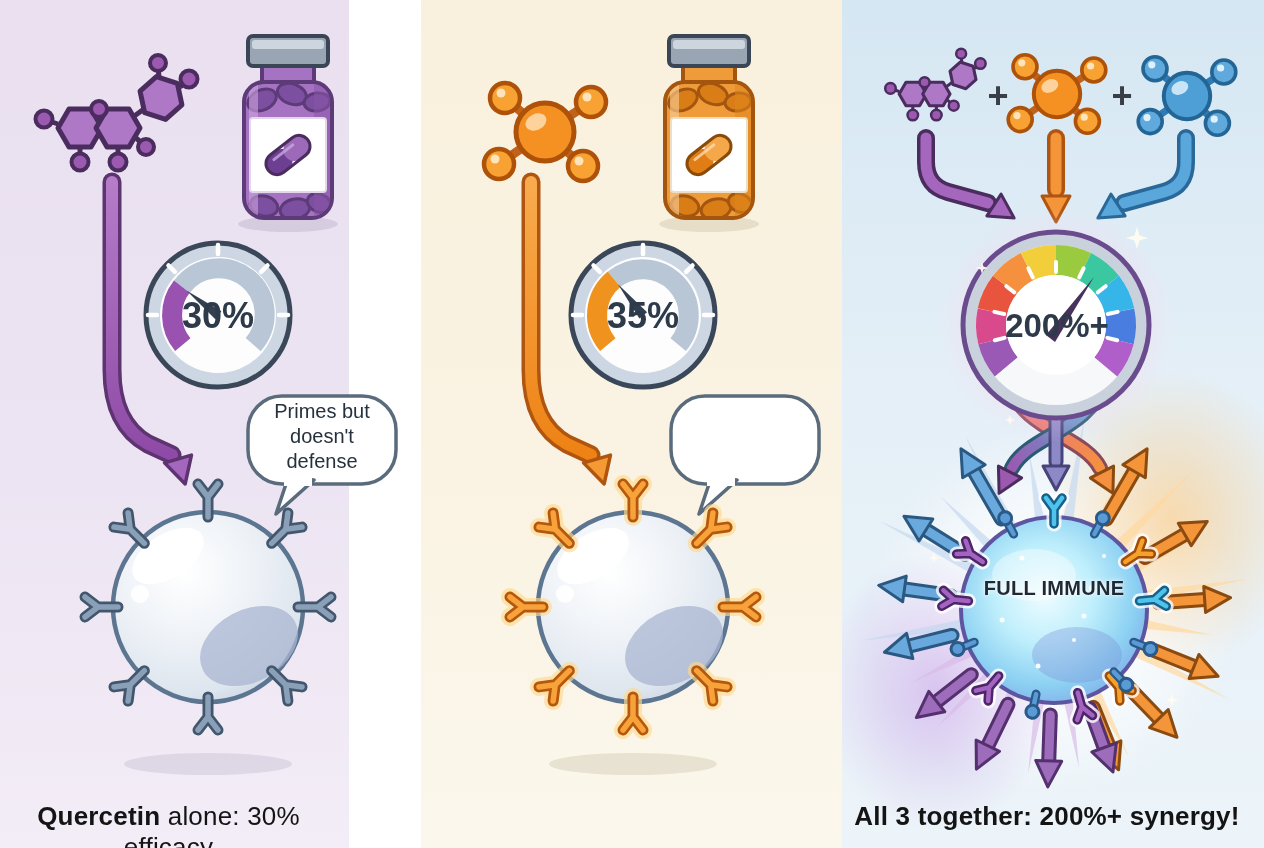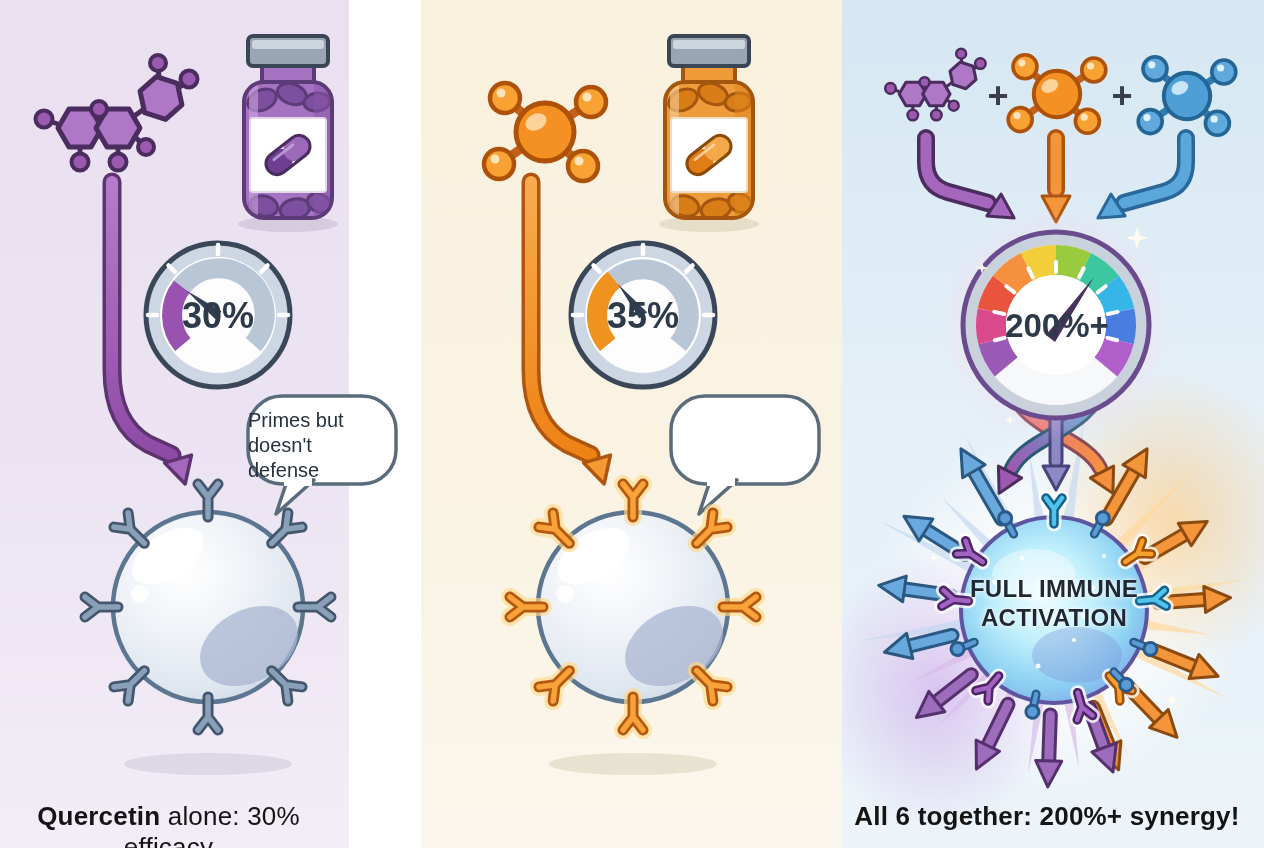--- a/index.html
+++ b/index.html
@@ -5,25 +5,25 @@
   html,body{margin:0;padding:0;}
   body{font-family:"Liberation Sans", sans-serif;}
   #stage{position:relative;width:1264px;height:848px;overflow:hidden;background:#fff;}
   .panel{position:absolute;top:0;height:848px;}
   .panel svg{position:absolute;left:0;top:0;}
   #panel1{left:0;width:349px;background:linear-gradient(180deg,#eae0f0 0%,#ece4f2 55%,#f3edf7 100%);}
   #panel2{left:421px;width:480px;background:linear-gradient(180deg,#f9f1dd 0%,#faf3e3 55%,#fbf7ec 100%);}
   #panel3{left:842px;width:422px;background:linear-gradient(180deg,#d5e7f3 0%,#e4eff7 45%,#ecf4f9 100%);}
   .caption{position:absolute;left:0;right:12px;top:801px;text-align:center;font-size:26px;color:#141414;letter-spacing:.2px;}
   .caption .cb{font-weight:bold;}
-  .bubble-text{position:absolute;width:148px;text-align:left;font-size:20px;line-height:25px;color:#26313e;top:408px;}
+  .bubble-text{position:absolute;width:148px;text-align:center;font-size:20px;line-height:25px;color:#26313e;top:399px;}
   #bubble-text-1{left:248px;}
   #bubble-text-2{left:671px;}
   .cell3-label{position:absolute;left:960px;top:574px;width:188px;text-align:center;
-    font-weight:bold;font-size:24px;line-height:29px;color:#1f2833;letter-spacing:.3px;
+    font-weight:bold;font-size:20px;line-height:29px;color:#1f2833;letter-spacing:.3px;
     text-shadow:0 0 6px rgba(255,255,255,.9),0 0 2px rgba(255,255,255,.9);}
   .gauge-value{font-weight:bold;fill:#2d3a4a;}
 </style>
 </head>
 <body>
 
 <div id="stage">
 
   <div class="panel" id="panel1">
     <svg width="421" height="848" viewBox="0 0 421 848">
@@ -666,21 +666,20 @@
         <use href="#spark" transform="translate(92,558) scale(.5)"></use>
       </g>
 
       <use href="#qmol" transform="translate(46,58) scale(0.62)"></use>
       <text x="156" y="108" text-anchor="middle" font-size="36" font-weight="bold" fill="#3a3f47">+</text>
       <use href="#omol" transform="translate(215,94) scale(0.8)"></use>
       <text x="280" y="108" text-anchor="middle" font-size="36" font-weight="bold" fill="#3a3f47">+</text>
       <use href="#bmol" transform="translate(345,96) scale(0.8)"></use>
     </svg>
     <div class="caption">
-      <span class="cb">All 6 together: 200%+ synergy!</span><span></span>
+      <span class="cb">All 3 together: 200%+ synergy!</span><span></span>
     </div>
   </div>
 
   <div class="cell3-label">
     <div>FULL IMMUNE</div>
-    <div>ACTIVATION</div>
   </div>
 </div>
 
 </body></html>

